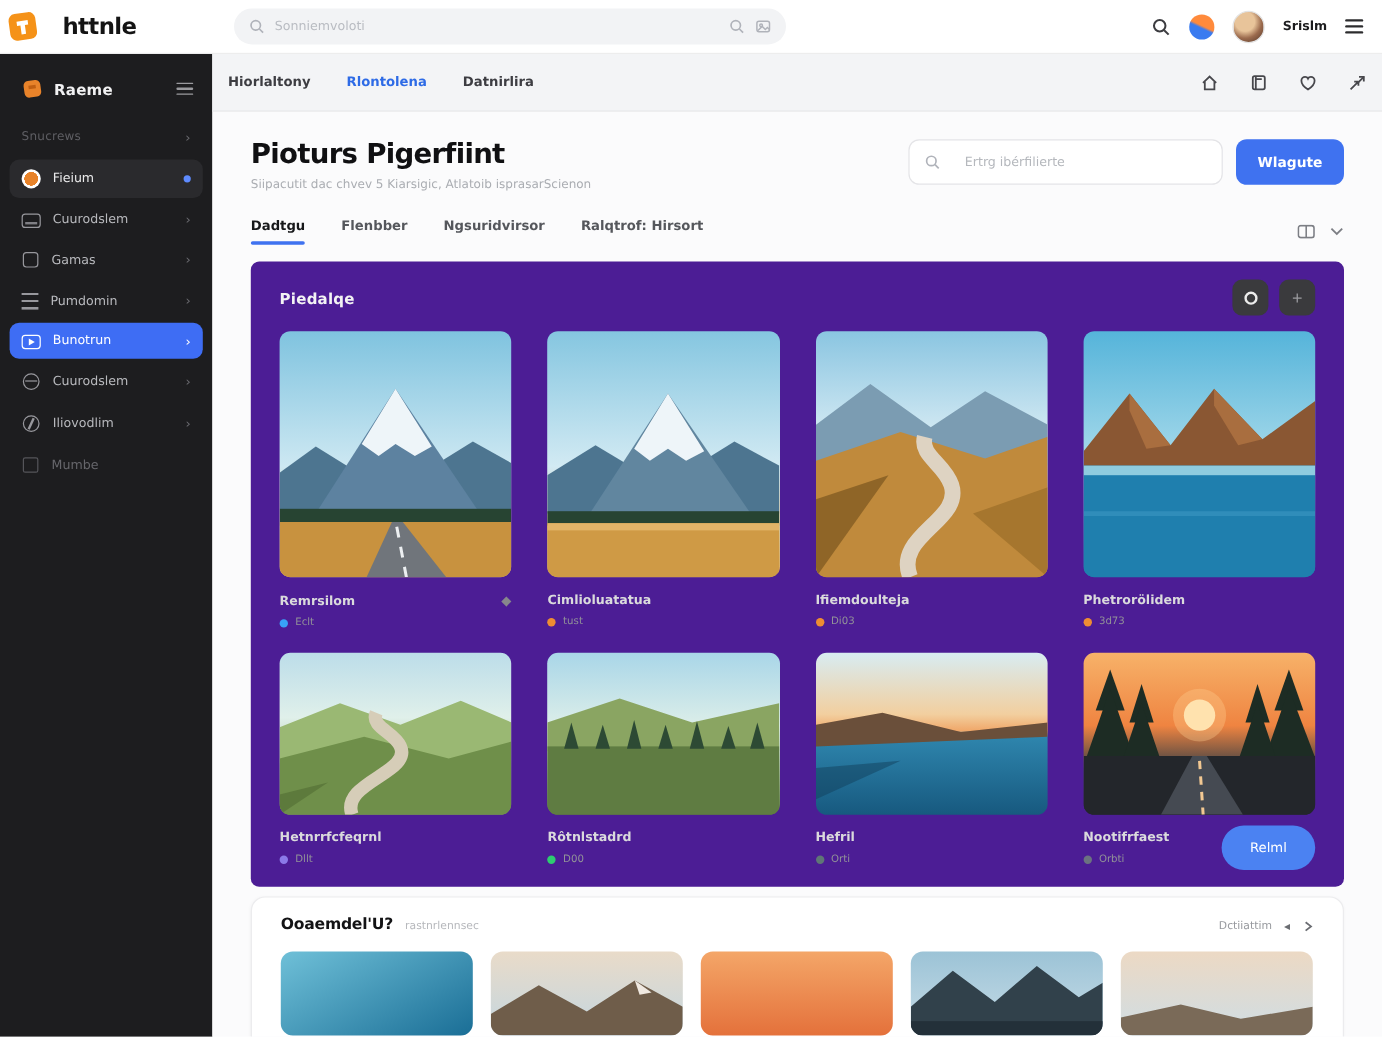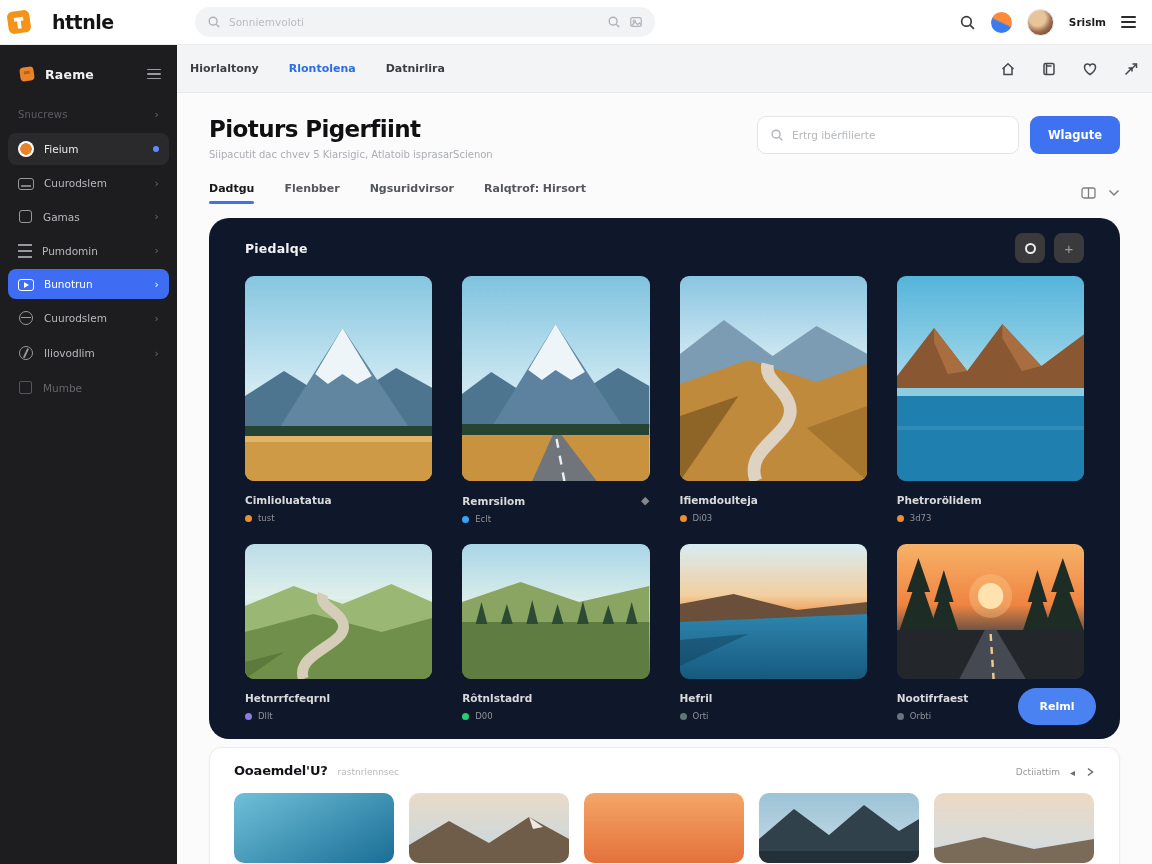--- a/index.html
+++ b/index.html
@@ -79,57 +79,57 @@
   .subnav-link.active { color:#2e6be6; }
   .subnav-icons { margin-left:auto; display:flex; gap:25px; align-items:center; color:#47474c; }
   .sn-ic { width:16px; height:16px; }
 
   .content { padding:0 32px; flex:1; overflow:hidden; }
   .page-head { display:flex; align-items:flex-start; margin-top:23px; }
   .page-title { font-size:23px; font-weight:800; color:#101012; letter-spacing:-0.6px; }
   .page-sub { margin-top:7px; font-size:10px; color:#aaadb2; }
   .head-right { margin-left:auto; display:flex; gap:11px; align-items:center; }
   .search2 { width:262px; height:38px; background:#fff; border:1px solid #e4e4e7; border-radius:9px;
-    display:flex; align-items:center; gap:8px; padding:0 12px; }
+    display:flex; align-items:center; gap:20px; padding:0 12px; }
   .search2 input { flex:1; border:0; outline:none; background:transparent; font-size:10.5px;
     color:#444; font-family:inherit; }
   .search2 input::placeholder { color:#b5b8bd; }
   .btn-primary { width:90px; height:38px; border:0; border-radius:9px; background:#3f72f0; color:#fff;
     font-size:11.5px; font-weight:700; font-family:inherit; cursor:pointer; }
 
   .tabs-row { display:flex; align-items:center; gap:30px; margin-top:22px; }
   .tab { font-size:11px; color:#55575c; font-weight:600; padding-bottom:9px; position:relative; cursor:pointer; }
   .tab.active { color:#17181a; font-weight:800; }
   .tab.active::after { content:""; position:absolute; left:0; right:0; bottom:0; height:3px;
     border-radius:2px; background:#3f72f0; }
   .tabs-right { margin-left:auto; display:flex; gap:12px; align-items:center; color:#7c7e84; }
 
   
-  .panel { margin-top:14px; background:#0f172a; border-radius:20px; padding:15px 36px 18px;
+  .panel { margin-top:14px; background:#4c1d95; border-radius:7px; padding:15px 24px 18px;
     position:relative; }
   .panel-head { display:flex; align-items:center; margin-bottom:13px; }
   .panel-title { font-size:12.5px; font-weight:800; color:#f3f3f4; letter-spacing:0.2px; }
   .panel-tools { margin-left:auto; display:flex; gap:9px; }
   .tool-btn { width:30px; height:30px; border-radius:8px; background:#3a3a3d; border:0; cursor:pointer;
     display:flex; align-items:center; justify-content:center; }
   .ring { width:11px; height:11px; border:2.5px solid #ececec; border-radius:50%; }
   .plus-glyph { color:#9a9a9e; font-size:15px; line-height:1; }
 
   .grid { display:grid; grid-template-columns:repeat(4,1fr); column-gap:30px; row-gap:20px; }
   .card { min-width:0; }
   .photo { height:205px; border-radius:9px; overflow:hidden; position:relative; cursor:pointer; }
   .card:nth-child(n+5) .photo { height:135px; }
   .photo svg { position:absolute; inset:0; width:100%; height:100%; display:block; }
   .card-label { margin-top:13px; display:flex; align-items:center; font-size:10.5px; font-weight:700;
     color:#dadadc; }
   .diamond { margin-left:auto; color:#87878c; font-size:11px; }
   .card-meta { margin-top:7px; display:flex; align-items:center; gap:6px; font-size:8.5px; color:#929298; }
   .dot { width:7px; height:7px; border-radius:50%; flex:none; }
   .panel-action { position:absolute; right:24px; bottom:14px; width:78px; height:37px; border:0;
-    border-radius:19px; background:#4b82f2; color:#fff; font-size:11px; font-weight:700;
+    border-radius:19px; background:#4b82f2; color:#fff; font-size:11px; font-weight:400;
     font-family:inherit; cursor:pointer; z-index:2; }
 
   
   .scene-mountain-road   { background:linear-gradient(180deg,#7fc3df 0%,#cde8f2 55%,#d8b878 100%); }
   .scene-mountain-field  { background:linear-gradient(180deg,#85c6e0 0%,#d2eaf3 55%,#d8a95c 100%); }
   .scene-hills-road      { background:linear-gradient(180deg,#8ac5e1 0%,#d8ecf4 45%,#c79243 100%); }
   .scene-lake-mountains  { background:linear-gradient(180deg,#55b4da 0%,#a5d9ea 52%,#1f7fae 100%); }
   .scene-green-road      { background:linear-gradient(180deg,#bcdde9 0%,#e0f0ea 40%,#7a9a52 100%); }
   .scene-hills-trees     { background:linear-gradient(180deg,#a9d6e8 0%,#dcEEe9 45%,#5c7a41 100%); }
   .scene-coast-sunset    { background:linear-gradient(180deg,#d8ecf2 0%,#f2cf9f 38%,#f0a86a 48%,#2e85ad 52%,#17597f 100%); }
@@ -352,61 +352,61 @@
             </button>
             <button class="tool-btn">
               <span class="plus-glyph">+</span>
             </button>
           </div>
         </div>
 
         <div class="grid">
 
             <div class="card">
-              <div class="photo scene-mountain-field">
-                <svg viewBox="0 0 192 205" preserveAspectRatio="none">
-                  <polygon points="0,120 40,95 78,118 78,152 0,152" fill="#4d7590"></polygon>
-                  <polygon points="118,115 155,92 192,112 192,152 110,152" fill="#4d7590"></polygon>
-                  <polygon points="30,160 100,52 174,160" fill="#61869f"></polygon>
-                  <polygon points="72,98 100,52 130,100 115,108 100,98 85,108" fill="#eef5f9"></polygon>
-                  <rect y="150" width="192" height="12" fill="#274432"></rect>
-                  <rect y="160" width="192" height="45" fill="#cf9a45"></rect>
-                  <rect y="160" width="192" height="6" fill="#e2b468"></rect>
-                </svg>
-              </div>
-              <div class="card-label">
-                <span>Cimlioluatatua</span>
-
-              </div>
-              <div class="card-meta">
-                <span class="dot" style="background: rgb(238, 141, 50);"></span>
-                <span>tust</span>
-              </div>
-            </div>
-
-            <div class="card">
               <div class="photo scene-mountain-road">
                 <svg viewBox="0 0 192 205" preserveAspectRatio="none">
                   <polygon points="0,118 30,96 62,116 62,152 0,152" fill="#4d7590"></polygon>
                   <polygon points="128,112 160,92 192,110 192,152 120,152" fill="#4d7590"></polygon>
                   <polygon points="26,158 96,48 170,158" fill="#5d82a0"></polygon>
                   <polygon points="68,94 96,48 126,96 112,104 96,94 82,104" fill="#eef5f9"></polygon>
                   <rect y="148" width="192" height="14" fill="#274432"></rect>
                   <rect y="159" width="192" height="46" fill="#c8923f"></rect>
                   <polygon points="72,205 93,159 102,159 138,205" fill="#70757b"></polygon>
                   <path d="M97,163 L105,205" stroke="#eceff1" stroke-width="2.5" stroke-dasharray="9 8" fill="none"></path>
                 </svg>
               </div>
               <div class="card-label">
                 <span>Remrsilom</span>
                 <span class="diamond">◆</span>
               </div>
               <div class="card-meta">
                 <span class="dot" style="background: rgb(56, 162, 248);"></span>
                 <span>Eclt</span>
+              </div>
+            </div>
+
+            <div class="card">
+              <div class="photo scene-mountain-field">
+                <svg viewBox="0 0 192 205" preserveAspectRatio="none">
+                  <polygon points="0,120 40,95 78,118 78,152 0,152" fill="#4d7590"></polygon>
+                  <polygon points="118,115 155,92 192,112 192,152 110,152" fill="#4d7590"></polygon>
+                  <polygon points="30,160 100,52 174,160" fill="#61869f"></polygon>
+                  <polygon points="72,98 100,52 130,100 115,108 100,98 85,108" fill="#eef5f9"></polygon>
+                  <rect y="150" width="192" height="12" fill="#274432"></rect>
+                  <rect y="160" width="192" height="45" fill="#cf9a45"></rect>
+                  <rect y="160" width="192" height="6" fill="#e2b468"></rect>
+                </svg>
+              </div>
+              <div class="card-label">
+                <span>Cimlioluatatua</span>
+
+              </div>
+              <div class="card-meta">
+                <span class="dot" style="background: rgb(238, 141, 50);"></span>
+                <span>tust</span>
               </div>
             </div>
 
             <div class="card">
               <div class="photo scene-hills-road">
                 <svg viewBox="0 0 192 205" preserveAspectRatio="none">
                   <polygon points="0,78 45,44 95,80 140,50 192,78 192,112 0,112" fill="#7b9cb2"></polygon>
                   <polygon points="0,108 70,84 140,106 192,88 192,205 0,205" fill="#c08a3c"></polygon>
                   <polygon points="0,140 60,120 0,205" fill="#8f6527"></polygon>
                   <polygon points="192,130 130,152 192,205" fill="#a6762e"></polygon>

